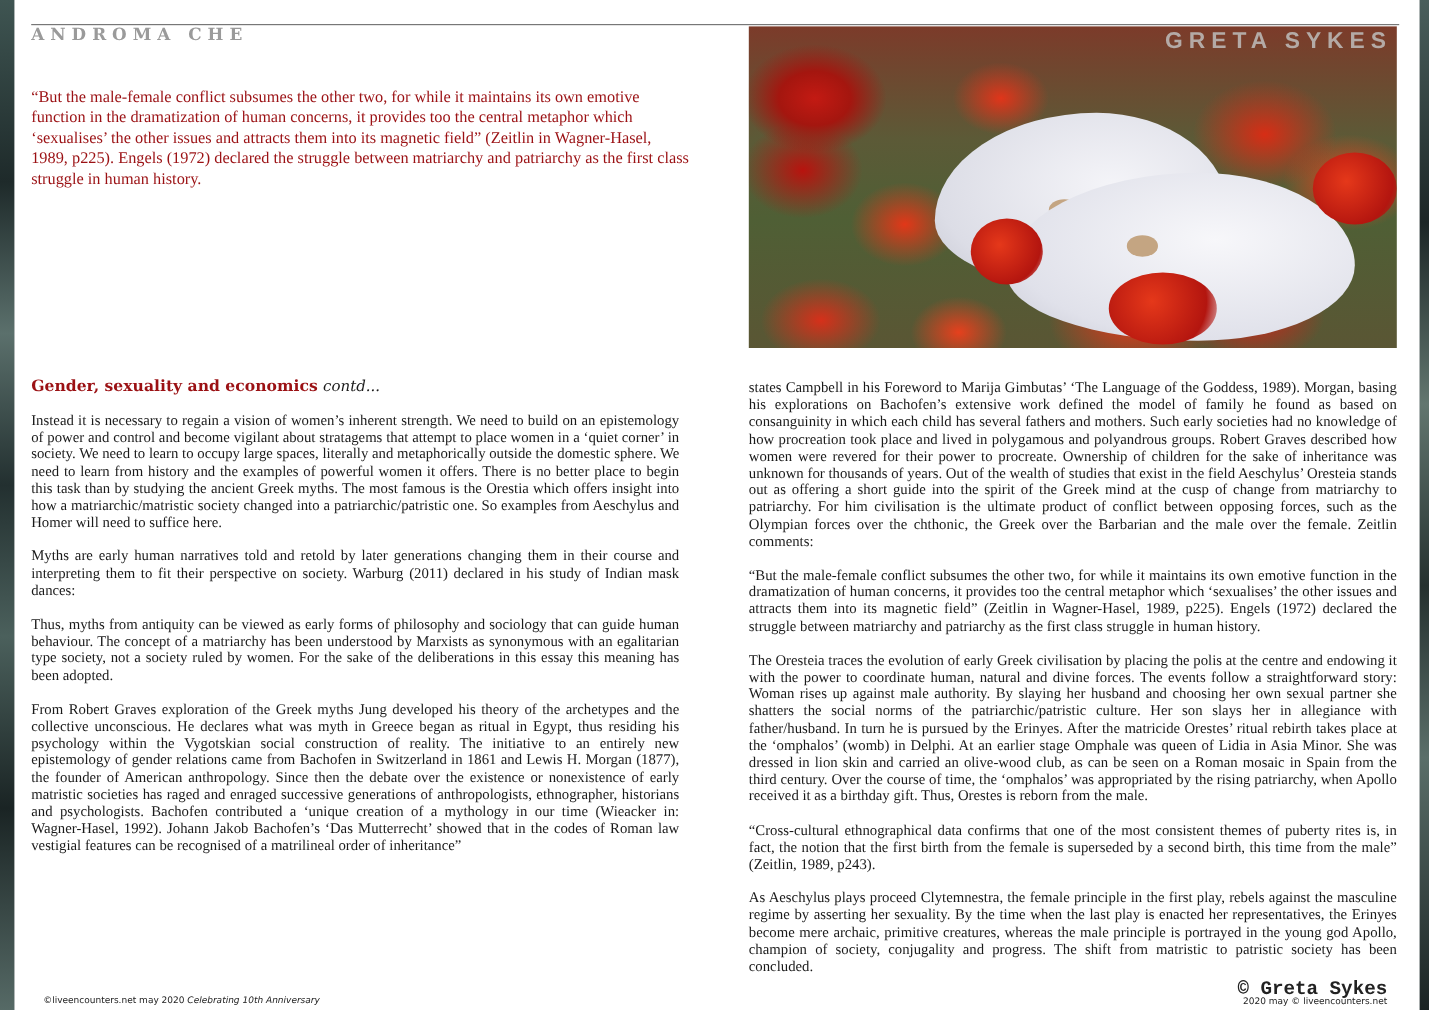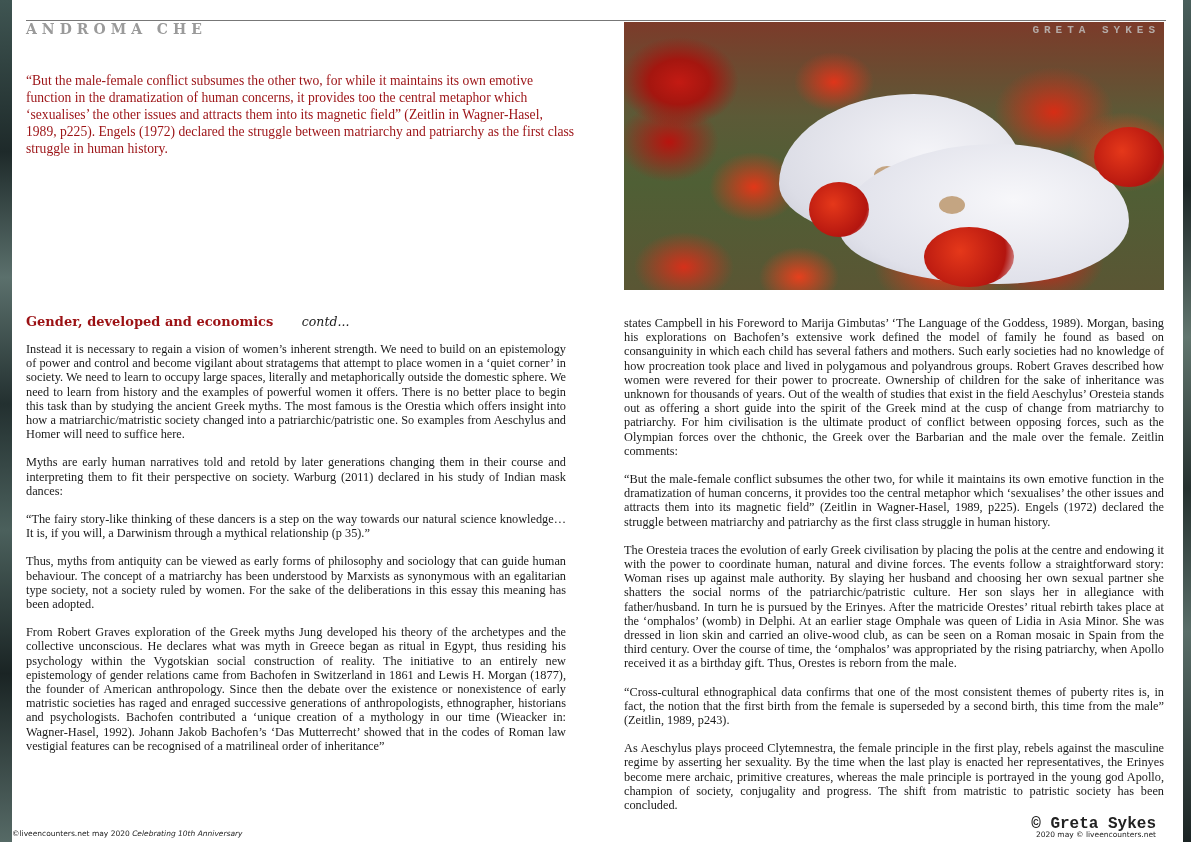--- a/index.html
+++ b/index.html
@@ -65,40 +65,40 @@
     .mask-eye {
       position: absolute; width: 26px; height: 18px;
       background: #c4a582; border-radius: 50%;
     }
     .poppy-front {
       position: absolute; width: 60px; height: 55px; border-radius: 50%;
       background: radial-gradient(circle at 40% 40%, #e5381a 0%, #b3150f 70%, rgba(179,21,15,0) 100%);
     }
     .running-right {
       position: absolute; right: 4px; top: 2px;
-      font-family: Liberation Mono, monospace; font-weight: bold;
-      font-size: 11px; letter-spacing: 5px; color: #b4aaa6;
+      font-family: Liberation Sans, sans-serif; font-weight: bold;
+      font-size: 19px; letter-spacing: 5px; color: #b4aaa6;
     }
     .col {
       position: absolute; top: 310px; width: 540px;
       font-family: "Liberation Serif", serif;
       font-size: 12.3px; line-height: 14.2px; color: #1a1a1a;
       text-align: justify;
     }
     .col-left { left: 14px; top: 314px; }
     .col-right { left: 612px; top: 316px; }
     .col p { margin-bottom: 14px; }
     .col h2 {
       font-family: "DejaVu Serif", serif; font-weight: bold;
       font-size: 13px; color: #9b1114; margin-bottom: 12px; line-height: 16px;
     }
-    .col h2 em { font-weight: normal; font-style: italic; color: #1a1a1a; font-size: 12.5px; margin-left: 24px; }
+    .col h2 em { font-weight: normal; font-style: italic; color: #1a1a1a; font-size: 12.5px; }
     .col-left h2.second { margin-top: -2px; }
     .footer-left {
-      position: absolute; left: 0; top: 829px;
+      position: absolute; left: 24px; top: 829px;
       font-family: "DejaVu Sans", sans-serif; font-size: 7.5px; color: #222;
     }
     .footer-left em { font-style: italic; }
     .footer-right-name {
       position: absolute; right: 27px; top: 815px;
       font-family: Liberation Mono, monospace; font-weight: bold; font-size: 16px; color: #222;
     }
     .footer-right-site {
       position: absolute; right: 27px; top: 830px;
       font-family: "DejaVu Sans", sans-serif; font-size: 7.5px; color: #222;
@@ -124,26 +124,25 @@
       <div class="mask-eye" style="left:100px; top:52px;"></div>
     </div>
     <div class="poppy-front" style="left:185px; top:160px;"></div>
     <div class="poppy-front" style="left:300px; top:205px; width:90px; height:60px;"></div>
     <div class="poppy-front" style="left:470px; top:105px; width:70px; height:60px;"></div>
     <div class="running-right">GRETA SYKES</div>
   </div>
 
   <div class="col col-left">
     <h2>
-      <span>Gender, developed and economics</span>
+      <span>Gender, sexuality and economics</span>
       <em>contd...</em>
     </h2>
     <p>Instead it is necessary to regain a vision of women’s inherent strength. We need to build on an epistemology of power and control and become vigilant about stratagems that attempt to place women in a ‘quiet corner’ in society. We need to learn to occupy large spaces, literally and metaphorically outside the domestic sphere. We need to learn from history and the examples of powerful women it offers. There is no better place to begin this task than by studying the ancient Greek myths. The most famous is the Orestia which offers insight into how a matriarchic/matristic society changed into a patriarchic/patristic one. So examples from Aeschylus and Homer will need to suffice here.</p>
     <p>Myths are early human narratives told and retold by later generations changing them in their course and interpreting them to fit their perspective on society. Warburg (2011) declared in his study of Indian mask dances:</p>
-    <p>“The fairy story-like thinking of these dancers is a step on the way towards our natural science knowledge… It is, if you will, a Darwinism through a mythical relationship (p 35).”</p>
     <p>Thus, myths from antiquity can be viewed as early forms of philosophy and sociology that can guide human behaviour.   The concept of a matriarchy has been understood by Marxists as synonymous with an egalitarian type society, not a society ruled by women. For the sake of the deliberations in this essay this meaning has been adopted.</p>
     <p>From Robert Graves exploration of the Greek myths Jung developed his theory of the archetypes and the collective unconscious. He declares what was myth in Greece began as ritual in Egypt, thus residing his psychology within the Vygotskian social construction of reality. The initiative to an entirely new epistemology of gender relations came from Bachofen in Switzerland in 1861 and Lewis H. Morgan (1877), the founder of American anthropology. Since then the debate over the existence or nonexistence of early matristic societies has raged and enraged successive generations of anthropologists, ethnographer, historians and psychologists. Bachofen contributed a ‘unique creation of a mythology in our time (Wieacker in: Wagner-Hasel, 1992). Johann Jakob Bachofen’s ‘Das Mutterrecht’ showed that in the codes of Roman law vestigial features can be recognised of a matrilineal order of inheritance”</p>
   </div>
 
   <div class="col col-right">
     <p>states Campbell in his Foreword to  Marija Gimbutas’ ‘The Language of the Goddess, 1989). Morgan, basing his explorations on Bachofen’s extensive work defined the model of family he found as based on consanguinity in which each child has several fathers and mothers. Such early societies had no knowledge of how procreation took place and lived in polygamous and polyandrous groups. Robert Graves described how women were revered for their power to procreate. Ownership of children for the sake of inheritance was unknown for thousands of years. Out of the wealth of studies that exist in the field Aeschylus’ Oresteia stands out as offering a short guide into the spirit of the Greek mind at the cusp of change from matriarchy to patriarchy. For him civilisation is the ultimate product of conflict between opposing forces, such as the Olympian forces over the chthonic, the Greek over the Barbarian and the male over the female. Zeitlin comments:</p>
     <p>“But the male-female conflict subsumes the other two, for while it maintains its own emotive function in the dramatization of human concerns, it provides too the central metaphor which ‘sexualises’ the other issues and attracts them into its magnetic field” (Zeitlin in Wagner-Hasel, 1989, p225). Engels (1972) declared the struggle between matriarchy and patriarchy as the first class struggle in human history.</p>
     <p>The Oresteia traces the evolution of early Greek civilisation   by   placing the polis at the centre and endowing it with the power to coordinate human, natural and divine forces. The events follow a straightforward story: Woman rises up against male authority. By slaying her husband and choosing her own sexual partner she shatters the social norms of the patriarchic/patristic culture. Her son slays her in allegiance with father/husband. In turn he is pursued by the Erinyes. After the matricide Orestes’ ritual rebirth takes place at the ‘omphalos’ (womb) in Delphi. At an earlier stage Omphale was queen of Lidia in Asia Minor. She was dressed in lion skin and carried an olive-wood club, as can be seen on a Roman mosaic in Spain from the third century. Over the course of time, the ‘omphalos’ was appropriated by the rising patriarchy, when Apollo received it as a birthday gift. Thus, Orestes is reborn from the male.</p>
     <p>“Cross-cultural ethnographical data confirms that one of the most consistent themes of puberty rites is, in fact, the notion that the first birth from the female is superseded by a second birth, this time from the male” (Zeitlin, 1989, p243).</p>
     <p>As Aeschylus plays proceed Clytemnestra, the female principle in the first play, rebels against the masculine regime by asserting her sexuality. By the time when the last play is enacted her representatives, the Erinyes become mere archaic, primitive creatures, whereas the male principle is portrayed in the young god Apollo, champion of society, conjugality and progress. The shift from matristic to patristic society has been concluded.</p>

